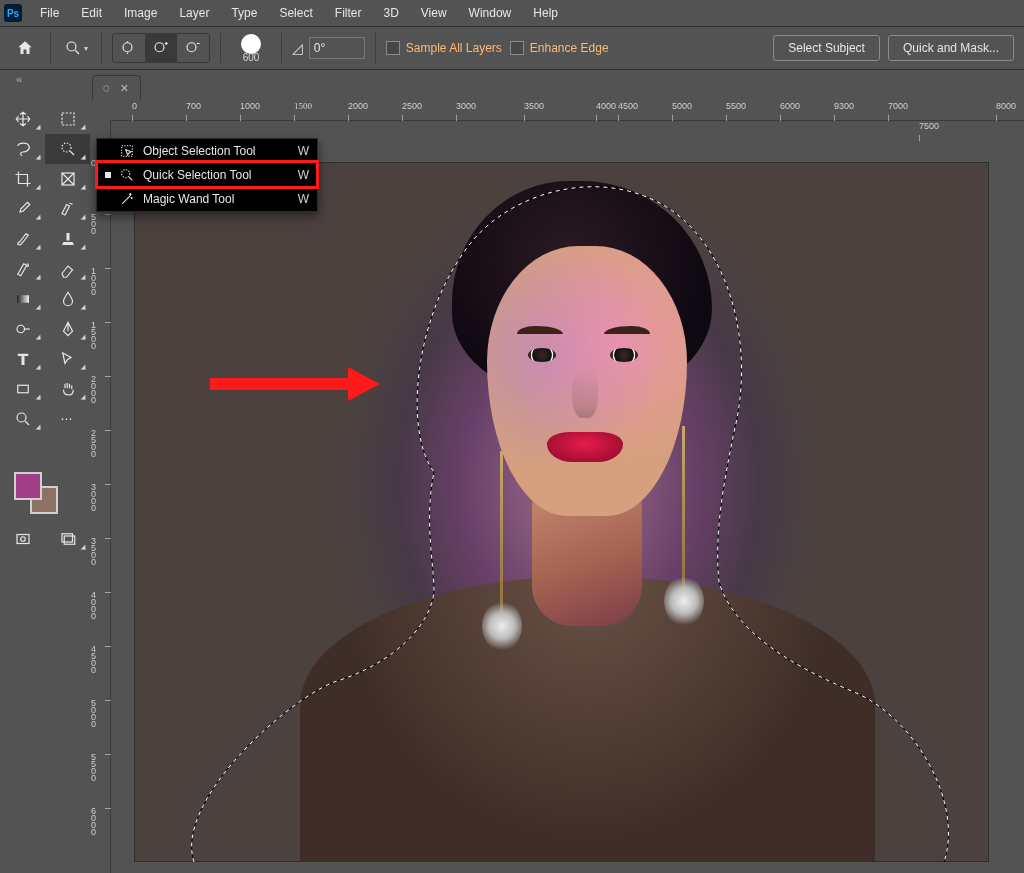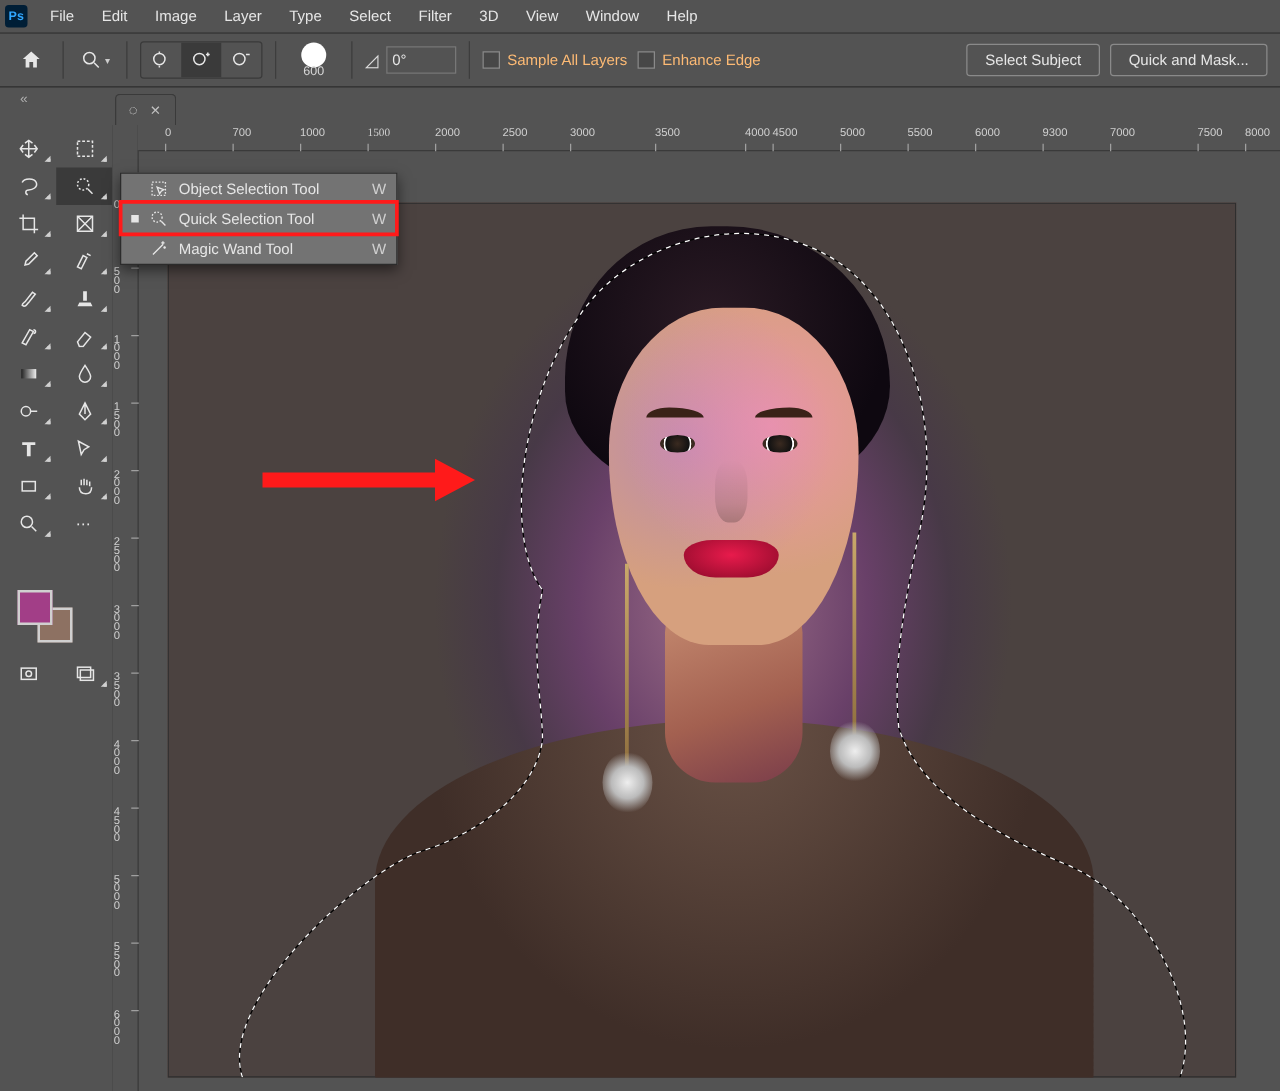--- a/index.html
+++ b/index.html
@@ -204,21 +204,21 @@
   }
   .fg-swatch { left:14px; top:8px; z-index:2; }
   .bg-swatch { left:30px; top:22px; z-index:1; }
 
   
   .tool-flyout {
     position:absolute;
     left:96px;
     top:138px;
     width:220px;
-    background:#737373;
+    background:#000000;
     border:1px solid #2b2b2b;
     box-shadow:0 4px 10px rgba(0,0,0,0.5);
     z-index:50;
   }
   .fly-row {
     display:flex;
     align-items:center;
     height:24px;
     padding:0 8px;
     color:#e6e6e6;
@@ -758,21 +758,21 @@
       <div class="tick" style="left: 294px;">2500</div>
       <div class="tick" style="left: 348px;">3000</div>
       <div class="tick" style="left: 416px;">3500</div>
       <div class="tick" style="left: 444px; margin-left: 44px;">4000</div>
       <div class="tick" style="left: 510px;">4500</div>
       <div class="tick" style="left: 564px;">5000</div>
       <div class="tick" style="left: 618px;">5500</div>
       <div class="tick" style="left: 672px;">6000</div>
       <div class="tick" style="left: 726px;">9300</div>
       <div class="tick" style="left: 780px;">7000</div>
-      <div class="tick" style="left: 850px;">7500</div>
+      <div class="tick" style="left: 811px; margin-top: 20px;">7500</div>
       <div class="tick" style="left: 888px;">8000</div>
     </div>
   <div class="ruler-v" id="ruler-v">
       <div class="tick" style="top: 42px;">
         <span>0</span>
       </div>
       <div class="tick" style="top: 96px;">
         <span>5</span>
         <span>0</span>
         <span>0</span>

